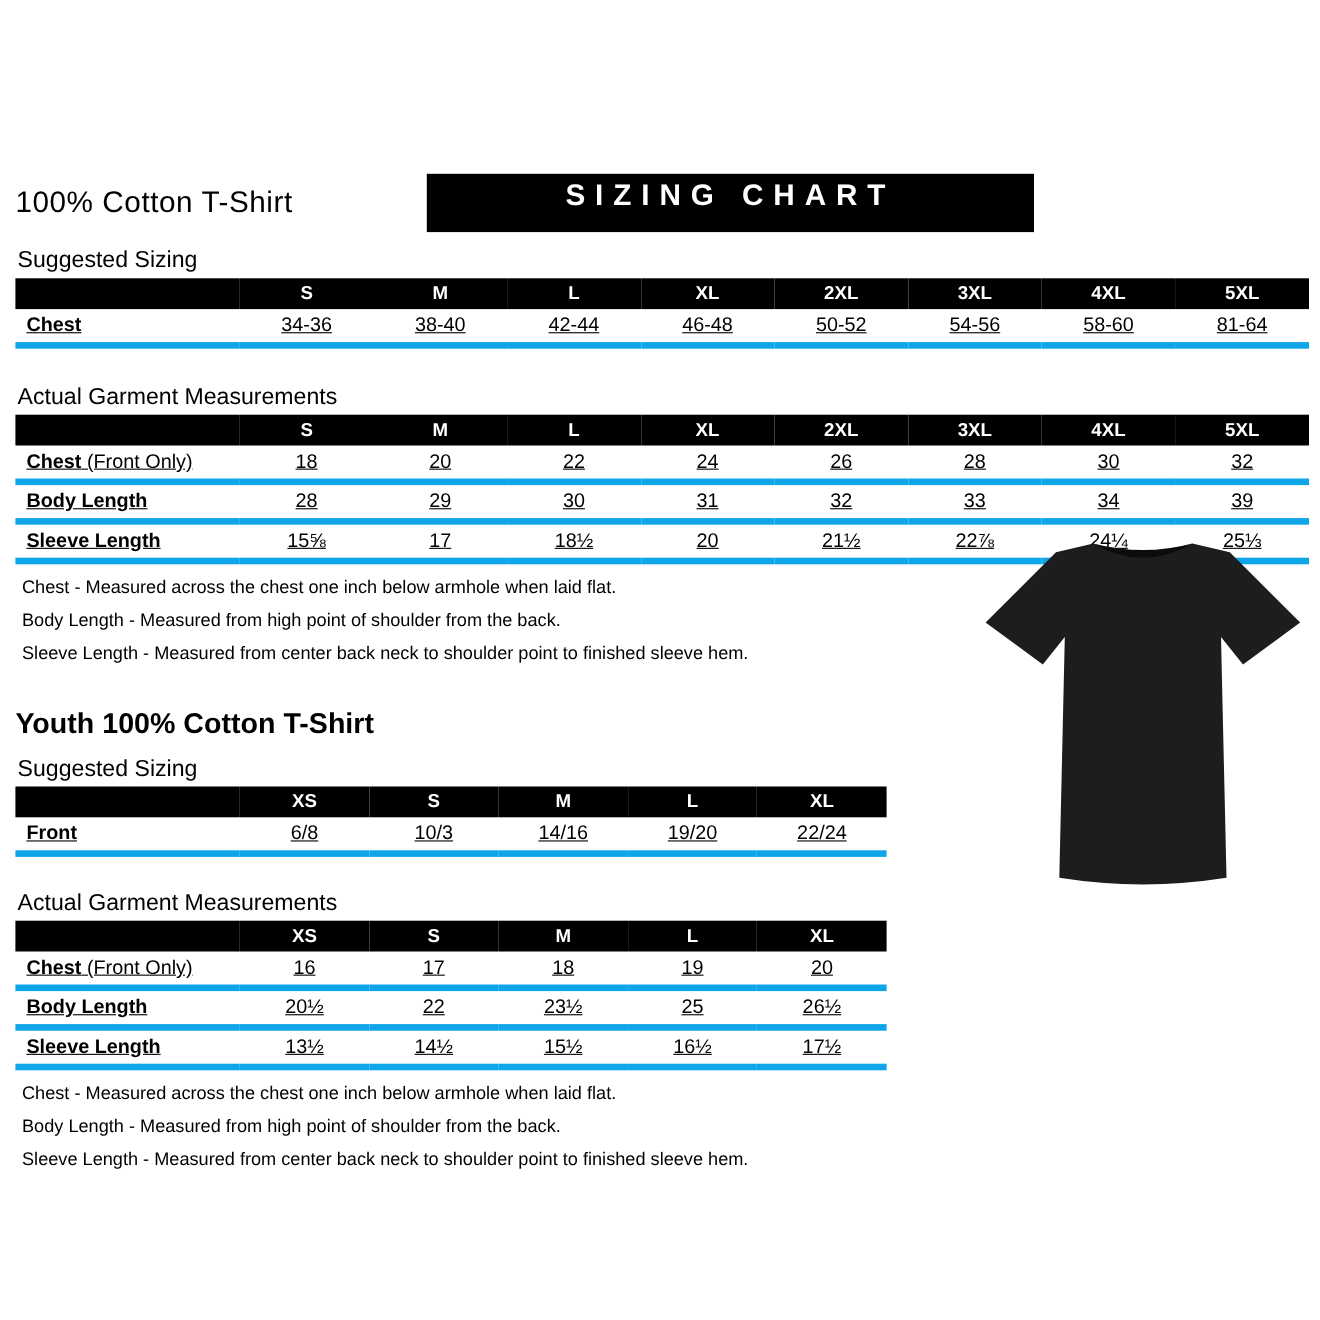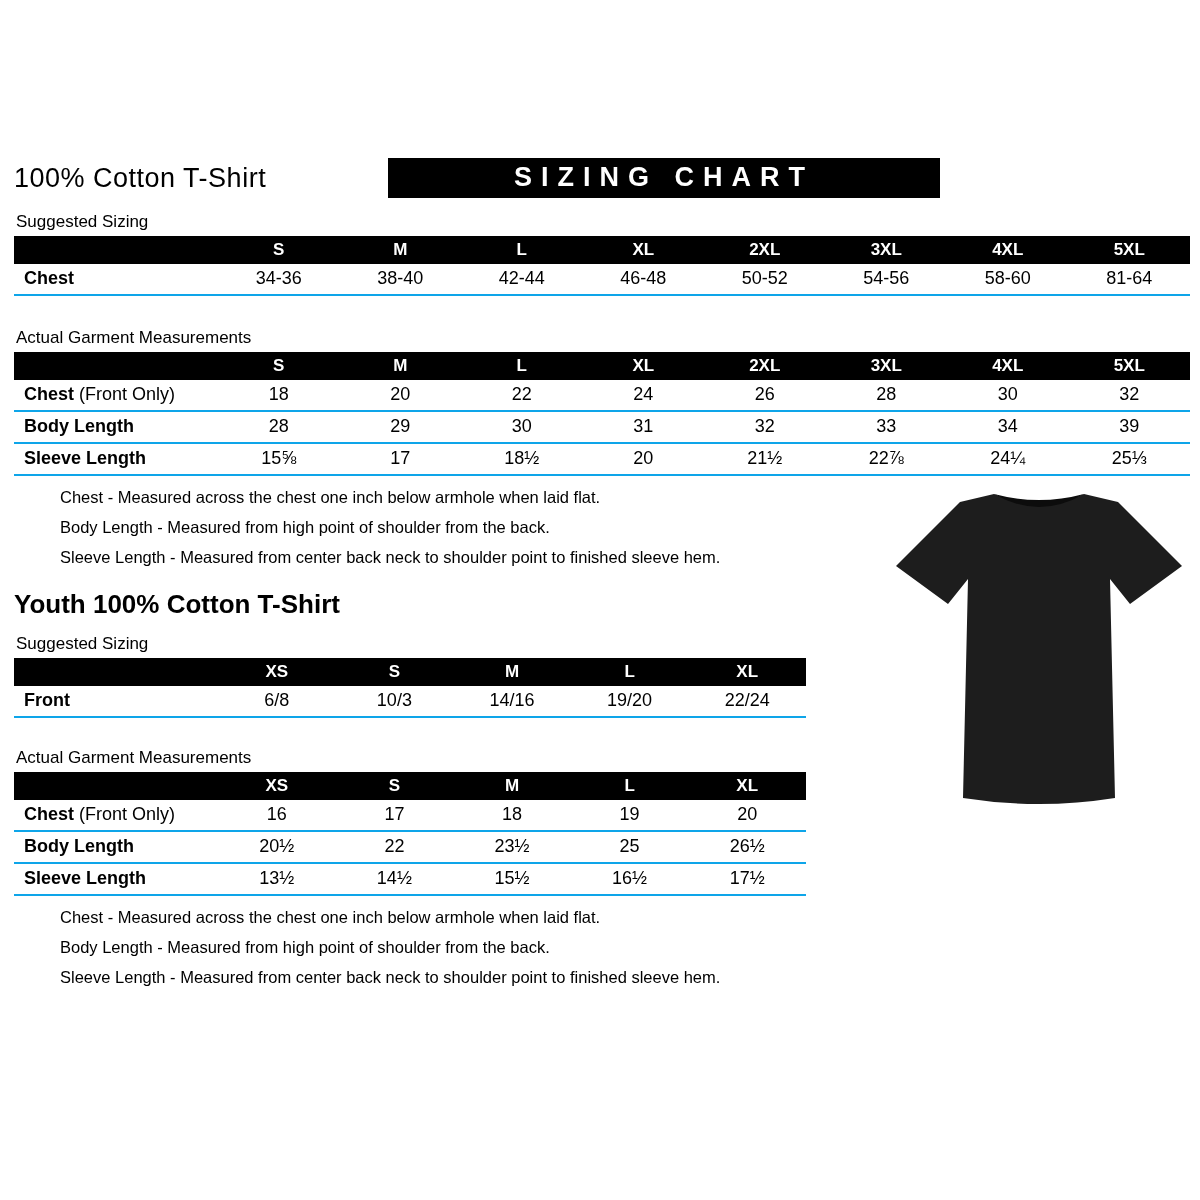--- a/index.html
+++ b/index.html
@@ -12,43 +12,44 @@
     position: relative;
     overflow: hidden;
   }
   .content { padding: 158px 16px 0 14px; }
 
   .header-row { display: flex; align-items: center; gap: 38px; }
   .page-title { font-size: 27px; font-weight: 400; width: 336px; letter-spacing: .5px; }
   .banner {
     width: 552px; background: #000; color: #fff;
     font-weight: 700; font-size: 27px; letter-spacing: 9px;
-    text-align: center; padding: 4px 0 5px 0;
-  }
-
-  .section-label { font-size: 17px; margin: 14px 0 4px 2px; }
+    text-align: center; padding: 4px 0 18px 0;
+  }
+
+  .section-label { font-size: 21px; margin: 14px 0 4px 2px; }
 
   table { border-collapse: collapse; table-layout: fixed; }
   table.adult { width: 1176px; }
   table.youth { width: 792px; }
   thead th {
     background: #000; color: #fff; font-weight: 700;
     font-size: 17px; text-align: center; padding: 4px 0;
   }
   td {
     font-size: 18px; text-align: center; padding: 4px 0 5px 0;
-    border-bottom: 2px solid #0ea5e9;
+    border-bottom: 6px solid #0ea5e9;
+    text-decoration: underline;
   }
   .label-col { width: 204px; text-align: left; padding-left: 10px; }
   td.label-col b { font-weight: 700; }
 
-  .notes { margin-top: 12px; margin-left: 40px; }
+  .notes { margin-top: 12px; }
   .note { font-size: 16.5px; margin: 0 0 11px 6px; }
 
-  .youth-title { font-size: 26px; font-weight: 700; margin: 22px 0 0 0; }
+  .youth-title { font-size: 26px; font-weight: 700; margin: 38px 0 0 0; }
 
   .tshirt { position: absolute; top: 478px; right: 16px; width: 290px; height: 334px; }
 </style>
 </head>
 <body>
 
 <div class="content">
 
   <div class="header-row">
     <div class="page-title">100% Cotton T-Shirt</div>

